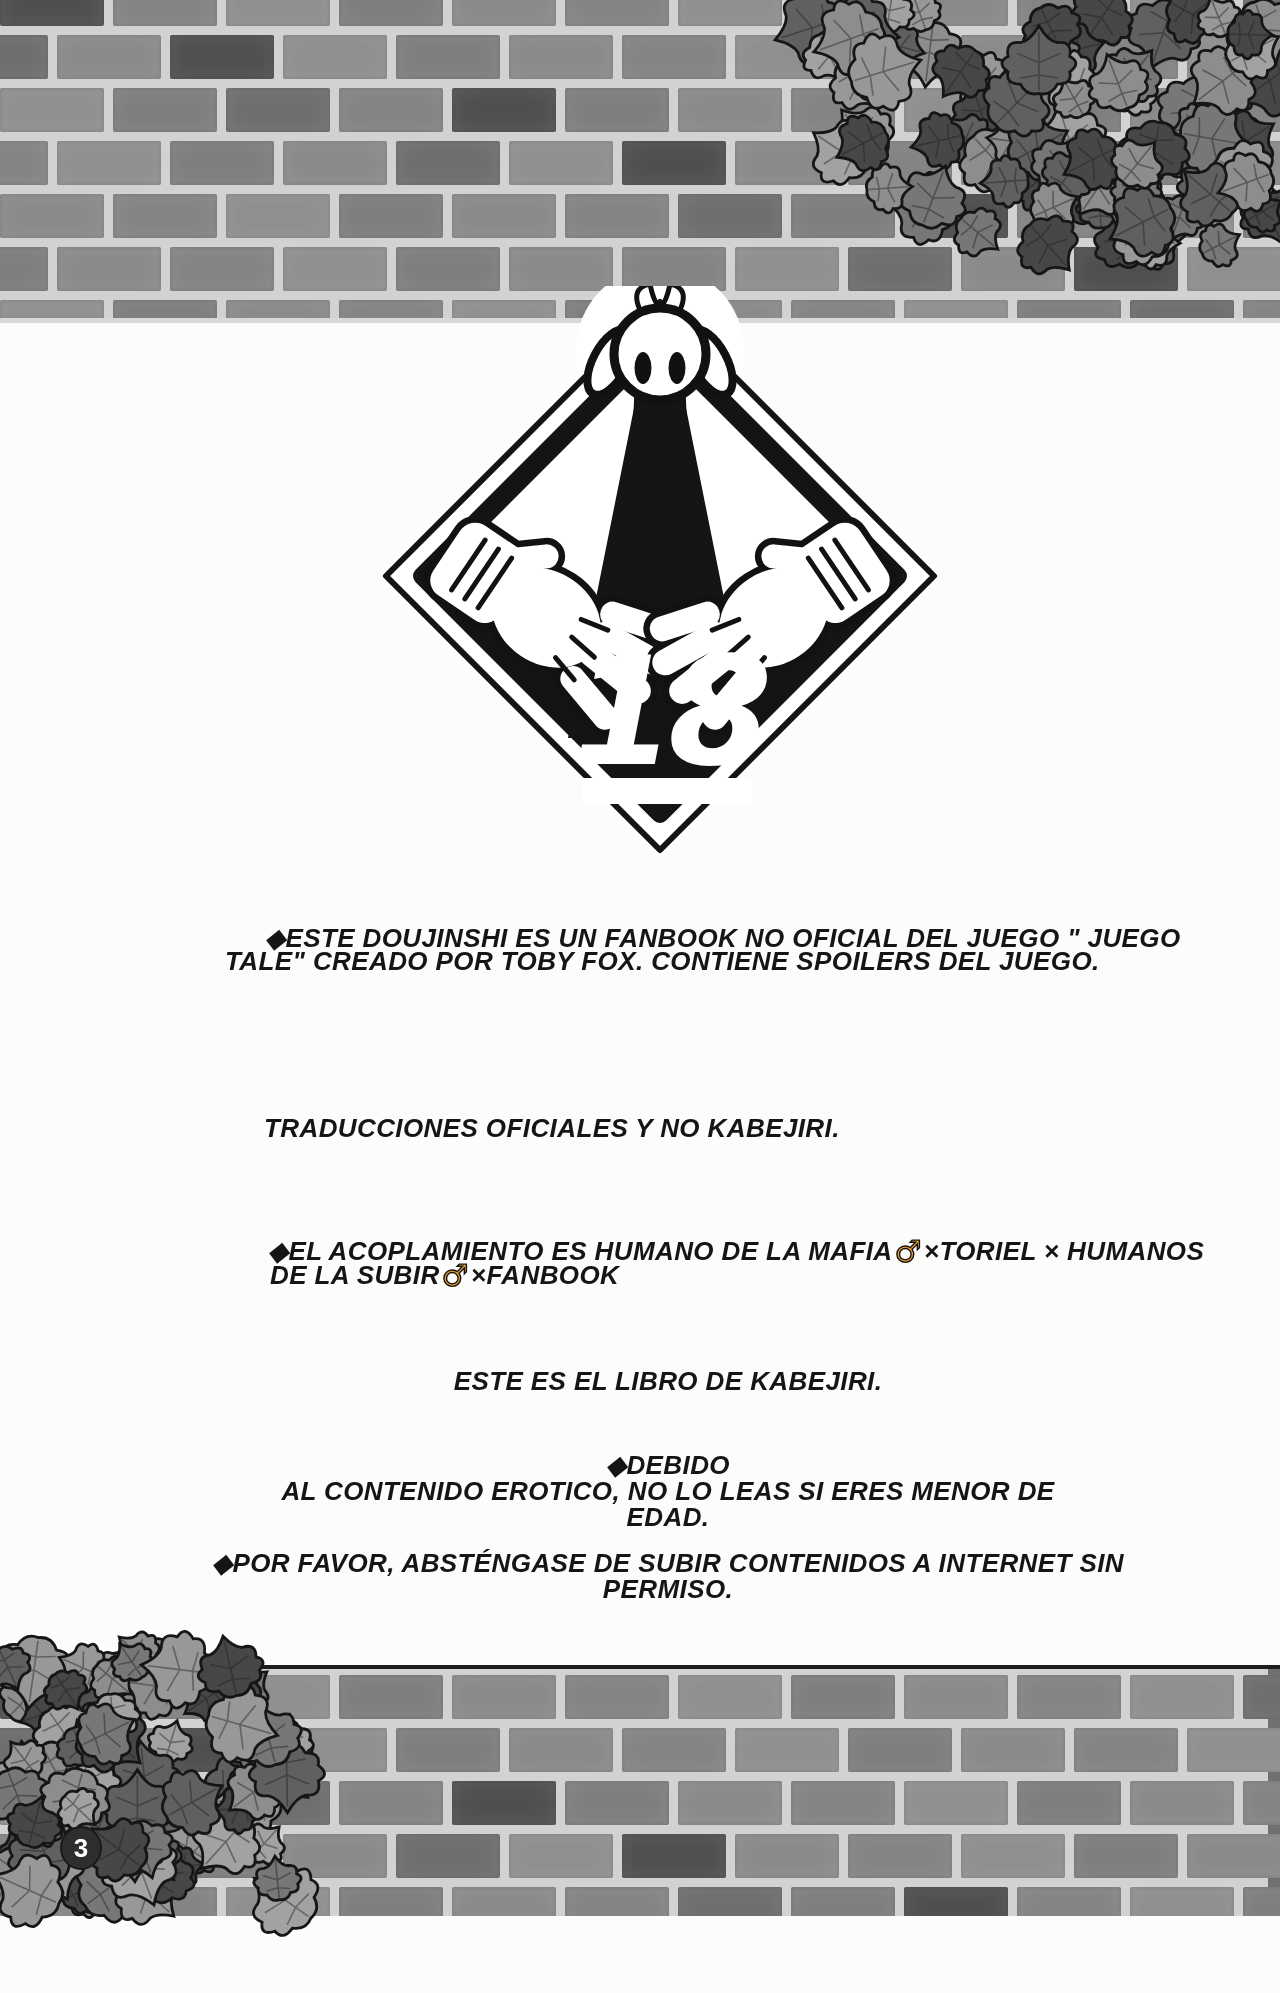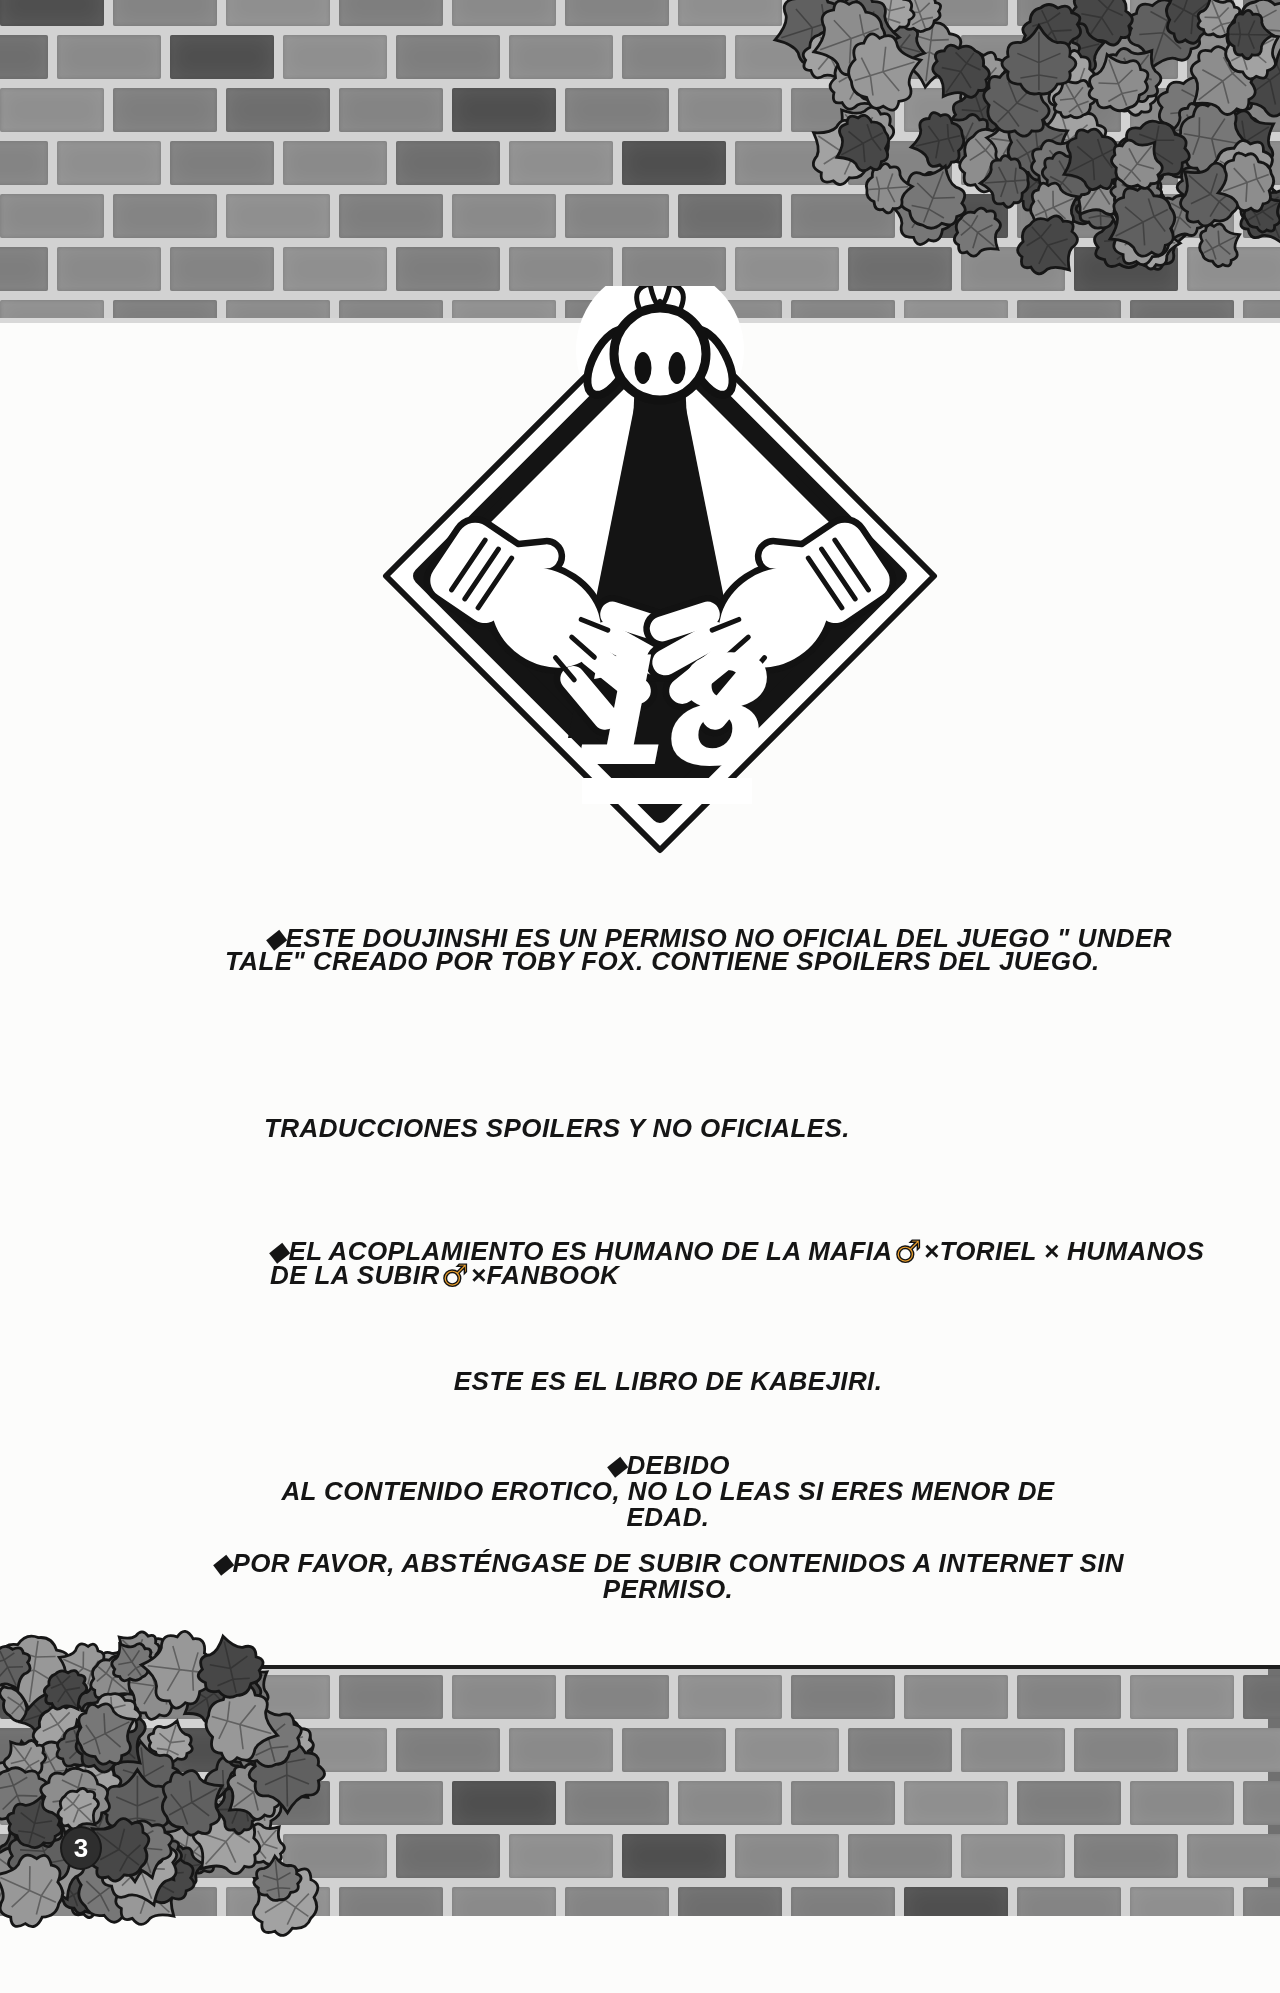--- a/index.html
+++ b/index.html
@@ -953,24 +953,24 @@
       <path d="M20,-40 Q30,-62 10,-66 Q7,-50 1,-43 Q10,-37 20,-40 Z" fill="#ffffff" stroke="#111111" stroke-width="5"></path>
       <circle cx="0" cy="4" r="46" fill="#ffffff" stroke="#111111" stroke-width="9"></circle>
       <ellipse cx="-17" cy="18" rx="8.5" ry="16" fill="#111111"></ellipse>
       <ellipse cx="17" cy="18" rx="8.5" ry="16" fill="#111111"></ellipse>
     </g>
 
     <text x="298" y="478" text-anchor="middle" font-family="'DejaVu Sans',sans-serif" font-weight="bold" font-style="italic" font-size="150" letter-spacing="-8" fill="#ffffff">18</text>
     <rect x="212" y="492" width="170" height="26" fill="#ffffff"></rect>
   </svg>
 
-  <div class="txt" style="left:265px;top:925px;">◆ESTE DOUJINSHI ES UN PERMISO NO OFICIAL DEL JUEGO " UNDER</div>
+  <div class="txt" style="left:265px;top:925px;">◆ESTE DOUJINSHI ES UN FANBOOK NO OFICIAL DEL JUEGO " JUEGO</div>
   <div class="txt" style="left:225px;top:948px;">TALE" CREADO POR TOBY FOX. CONTIENE SPOILERS DEL JUEGO.</div>
 
-  <div class="txt" style="left:264px;top:1115px;">TRADUCCIONES SPOILERS Y NO OFICIALES.</div>
+  <div class="txt" style="left:264px;top:1115px;">TRADUCCIONES OFICIALES Y NO KABEJIRI.</div>
 
   <div class="txt" style="left:268px;top:1238px;">
     <span>◆EL ACOPLAMIENTO ES HUMANO DE LA MAFIA</span><span class="male">♂</span><span>×TORIEL × HUMANOS</span>
   </div>
   <div class="txt" style="left:270px;top:1262px;">
     <span>DE LA SUBIR</span><span class="male">♂</span><span>×FANBOOK</span>
   </div>
 
   <div class="txt txt-center" style="top:1368px;">ESTE ES EL LIBRO DE KABEJIRI.</div>
 

